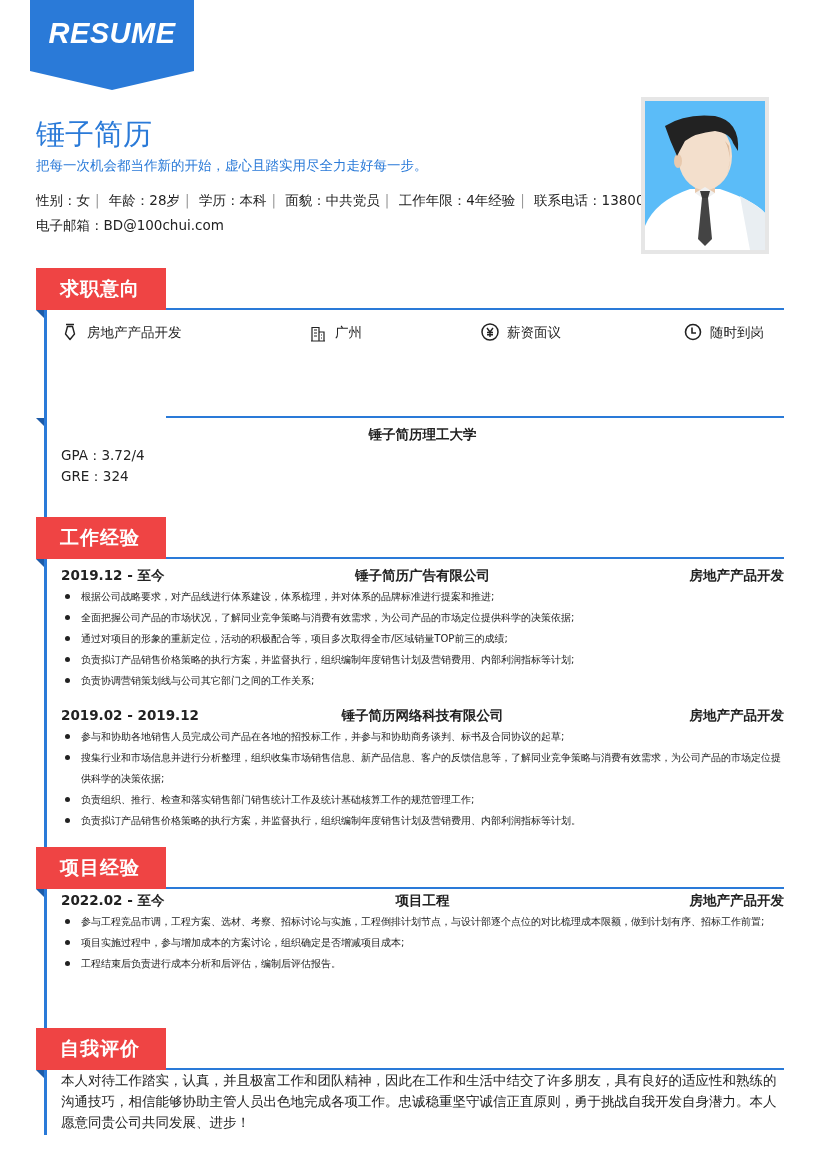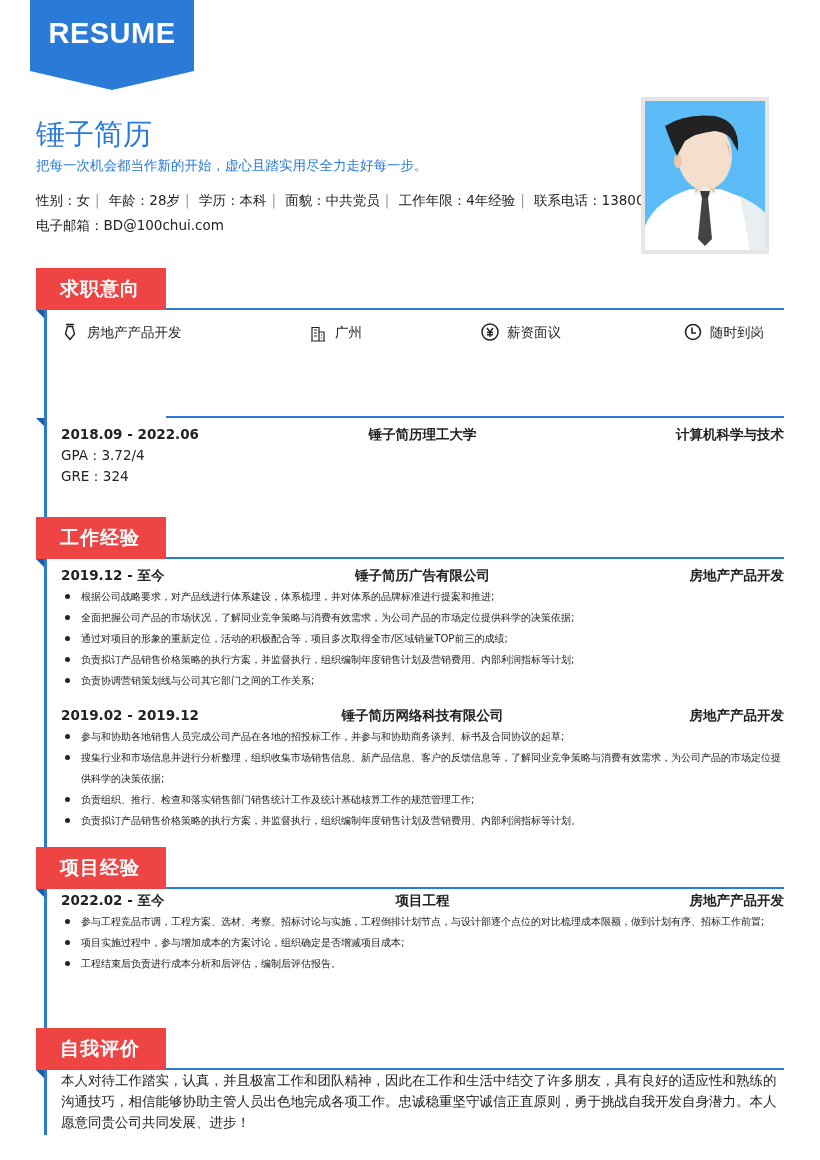--- a/index.html
+++ b/index.html
@@ -4,21 +4,21 @@
 <style>
   * { box-sizing: border-box; margin: 0; padding: 0; }
   html, body { width: 820px; height: 1160px; background: #ffffff; overflow: hidden; }
   body { font-family: "DejaVu Sans", "Liberation Sans", sans-serif; color: #222; position: relative; }
 
   .resume-badge {
     position: absolute; left: 30px; top: 0; width: 164px; height: 90px;
     background: #2a7ad8;
     clip-path: polygon(0 0, 100% 0, 100% 79%, 50% 100%, 0 79%);
     color: #fff; font-family: "Liberation Sans", sans-serif; font-weight: bold;
-    font-size: 29px; text-align: center; padding-top: 17px; letter-spacing: 0.5px;
+    font-size: 29px; text-align: center; padding-top: 17px; letter-spacing: 0.5px; font-style: italic;
   }
 
   .name { position: absolute; left: 36px; top: 116px; font-size: 29px; color: #2a7ad8; line-height: 36px; }
   .motto { position: absolute; left: 36px; top: 157px; font-size: 13.5px; color: #2a7ad8; }
   .info-row { position: absolute; left: 36px; top: 192px; width: 606px; font-size: 13.5px; color: #222; white-space: nowrap; overflow: hidden; }
   .info-row .sep { color: #999; margin: 0 5px; }
   .email-row { position: absolute; left: 36px; top: 217px; font-size: 13.5px; color: #222; }
 
   .photo { position: absolute; left: 641px; top: 97px; width: 128px; height: 157px; background: #e6e6e6; padding: 4px; }
   .photo svg { display: block; width: 120px; height: 149px; }
@@ -134,23 +134,21 @@
   </div>
 </div>
 
 <div class="section" style="top:376px;">
   <div class="sec-head">
     <div class="sec-line"></div>
     <div class="sec-fold"></div>
   </div>
   <div class="sec-body" style="padding-top:6px;">
     <div class="entry-head">
-      <span class="col">2018.09 - 2022.06</span>
       <span class="col mid">锤子简历理工大学</span>
-      <span class="col right">计算机科学与技术</span>
     </div>
     <div class="para">GPA：3.72/4</div>
     <div class="para">GRE：324</div>
   </div>
 </div>
 
 <div class="section" style="top:517px;">
   <div class="sec-head">
     <div class="sec-tab">工作经验</div>
     <div class="sec-line"></div>

